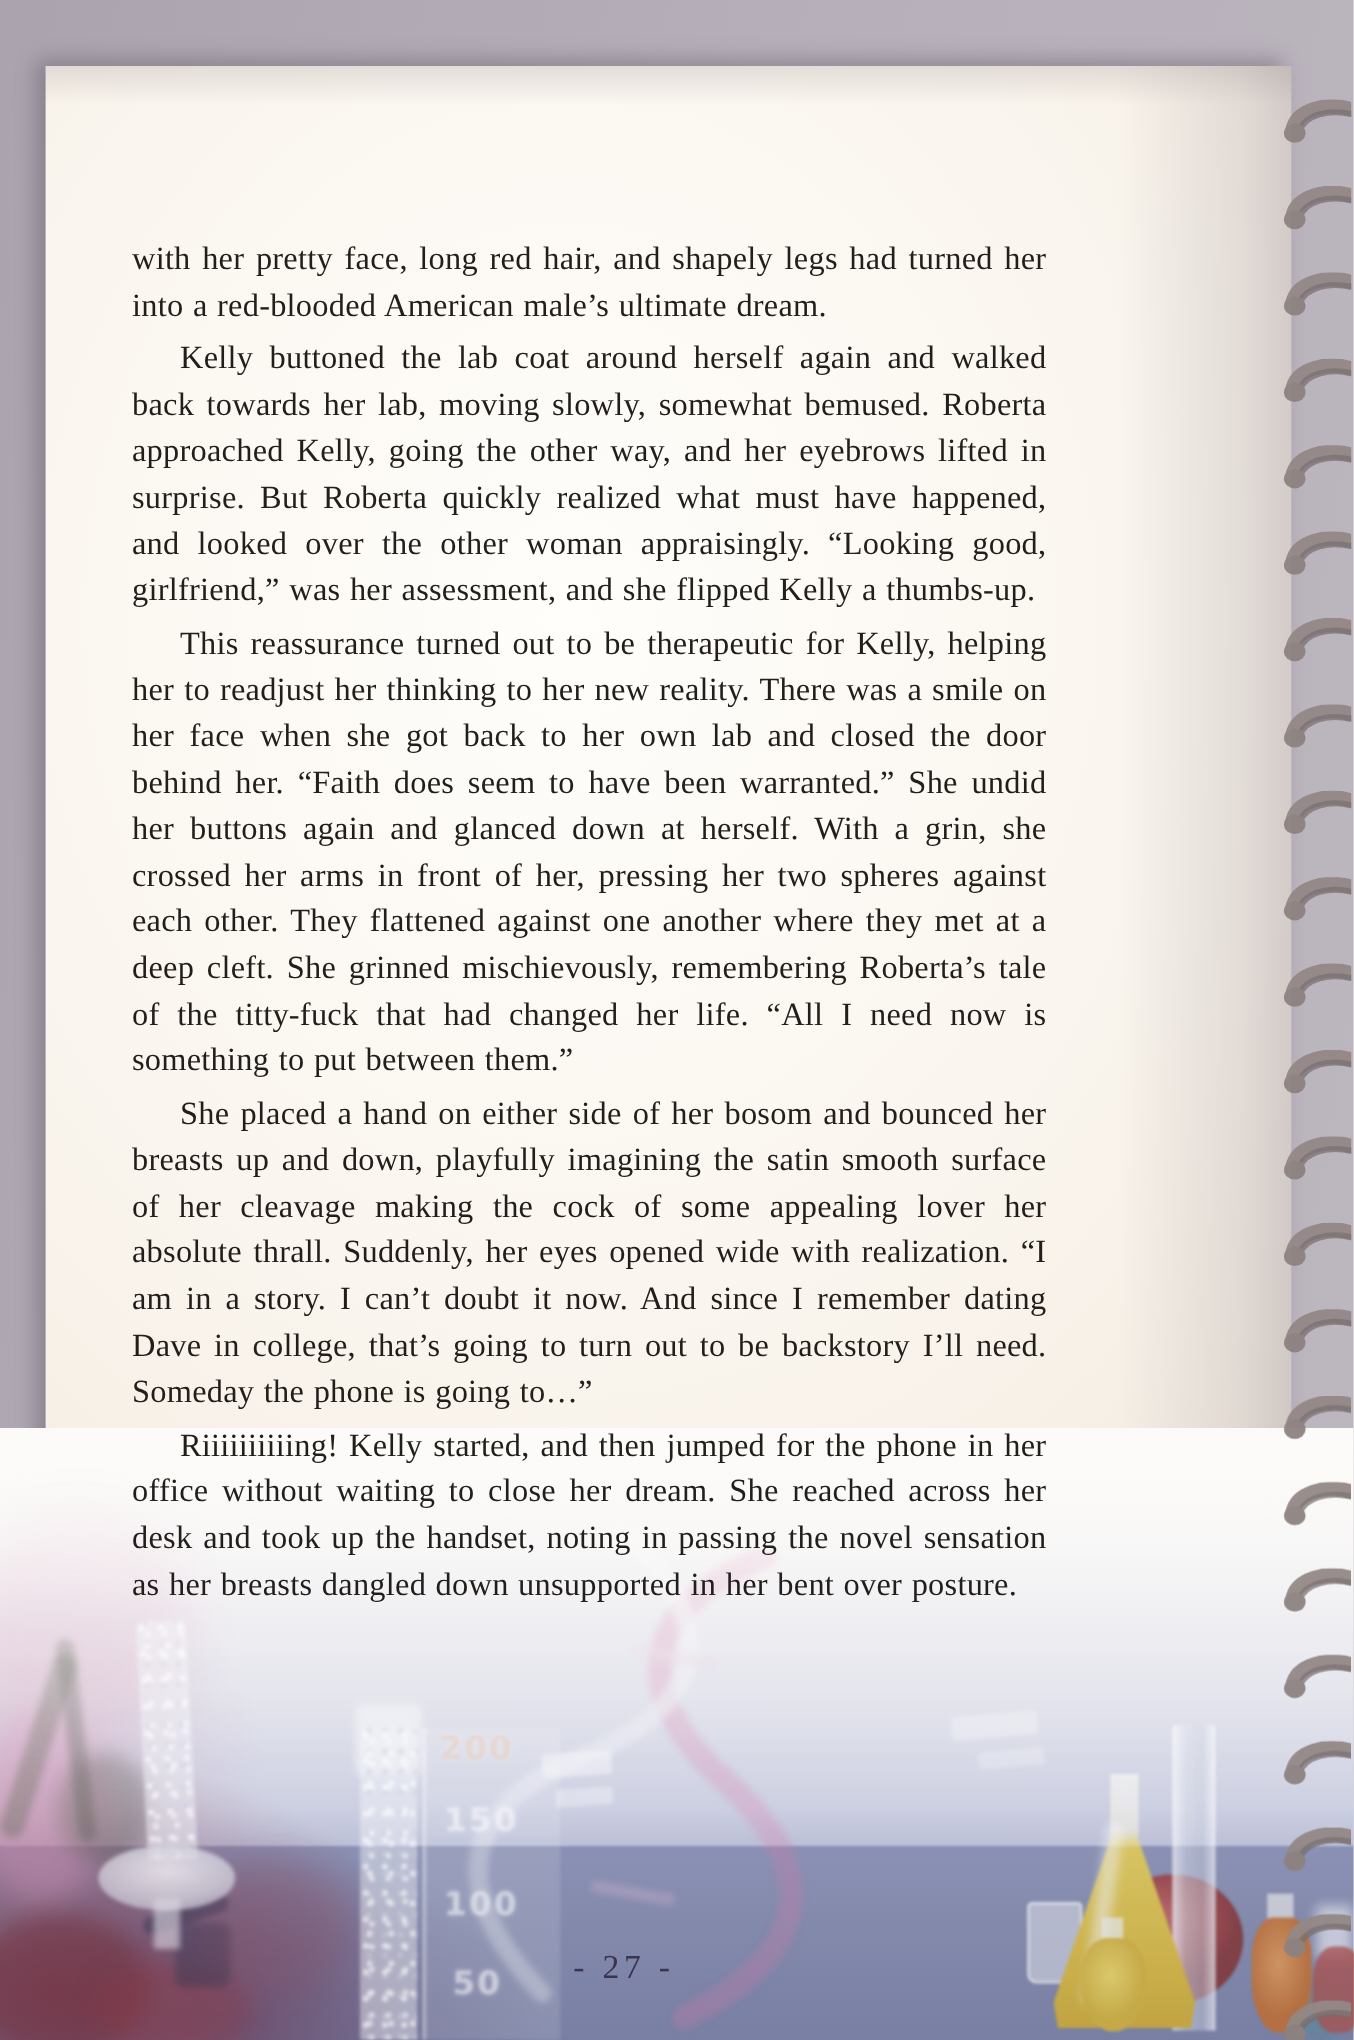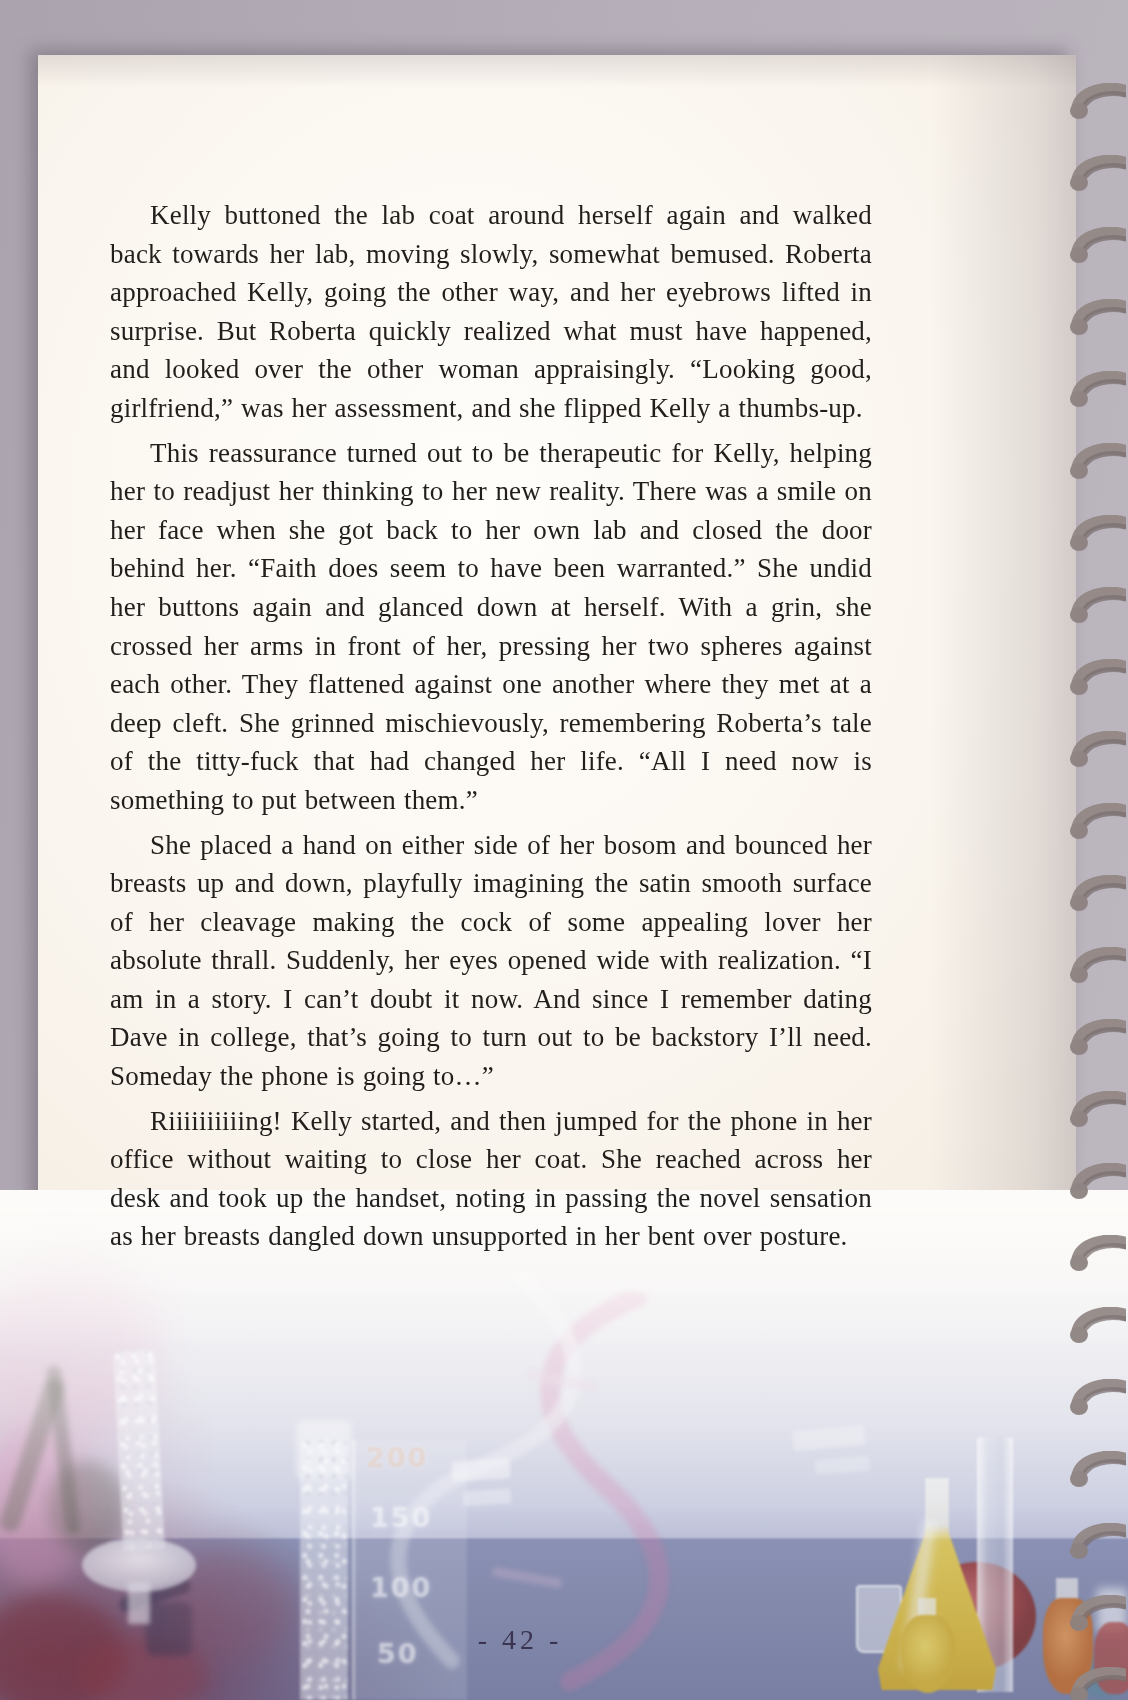--- a/index.html
+++ b/index.html
@@ -171,27 +171,28 @@
       <div class="orange-flask"></div>
       <div class="white-flash"></div>
       <div class="teal-bit"></div>
       <div class="far-red"></div>
     </div>
   </div>
   <div class="fog"></div>
 </div>
 
 <div class="text-block" id="text-block">
+    <p><span>with her pretty face, long red hair, and shapely legs had turned her into a red-blooded American male’s ultimate dream.</span></p>
     <p class="indent"><span>Kelly buttoned the lab coat around herself again and walked back towards her lab, moving slowly, somewhat bemused. Roberta approached Kelly, going the other way, and her eyebrows lifted in surprise. But Roberta quickly realized what must have happened, and looked over the other woman appraisingly. “Looking good, girlfriend,” was her assessment, and she flipped Kelly a thumbs-up.</span></p>
     <p class="indent"><span>This reassurance turned out to be therapeutic for Kelly, helping her to readjust her thinking to her new reality. There was a smile on her face when she got back to her own lab and closed the door behind her. “Faith does seem to have been warranted.” She undid her buttons again and glanced down at herself. With a grin, she crossed her arms in front of her, pressing her two spheres against each other. They flattened against one another where they met at a deep cleft. She grinned mischievously, remembering Roberta’s tale of the titty-fuck that had changed her life. “All I need now is something to put between them.”</span></p>
     <p class="indent"><span>She placed a hand on either side of her bosom and bounced her breasts up and down, playfully imagining the satin smooth surface of her cleavage making the cock of some appealing lover her absolute thrall. Suddenly, her eyes opened wide with realization. “I </span><span class="it">am</span><span> in a story. I can’t doubt it now. And since I remember dating Dave in college, that’s going to turn out to be backstory I’ll need. Someday the phone is going to…”</span></p>
-    <p class="indent"><span class="it">Riiiiiiiiiing!</span><span> Kelly started, and then jumped for the phone in her office without waiting to close her coat. She reached across her desk and took up the handset, noting in passing the novel sensation as her breasts dangled down unsupported in her bent over posture.</span></p>
+    <p class="indent"><span class="it">Riiiiiiiiiing!</span><span> Kelly started, and then jumped for the phone in her office without waiting to close her dream. She reached across her desk and took up the handset, noting in passing the novel sensation as her breasts dangled down unsupported in her bent over posture.</span></p>
   </div>
 
-<div class="page-number">- 42 -</div>
+<div class="page-number">- 27 -</div>
 
 <div id="coils">
     <div class="coil" style="top: 83px;"><svg width="60" height="46" viewBox="0 0 60 46">
         <path d="M60 8 C40 2 14 8 11 26" fill="none" stroke="#938886" stroke-width="12" stroke-linecap="round"></path>
         <path d="M60 12 C42 8 22 12 17 26" fill="none" stroke="#786e6d" stroke-width="5" stroke-linecap="round" opacity="0.75"></path>
         <ellipse cx="13" cy="28" rx="9" ry="8" fill="#8d8280"></ellipse>
       </svg></div>
     <div class="coil" style="top: 155px;"><svg width="60" height="46" viewBox="0 0 60 46">
         <path d="M60 8 C40 2 14 8 11 26" fill="none" stroke="#938886" stroke-width="12" stroke-linecap="round"></path>
         <path d="M60 12 C42 8 22 12 17 26" fill="none" stroke="#786e6d" stroke-width="5" stroke-linecap="round" opacity="0.75"></path>

